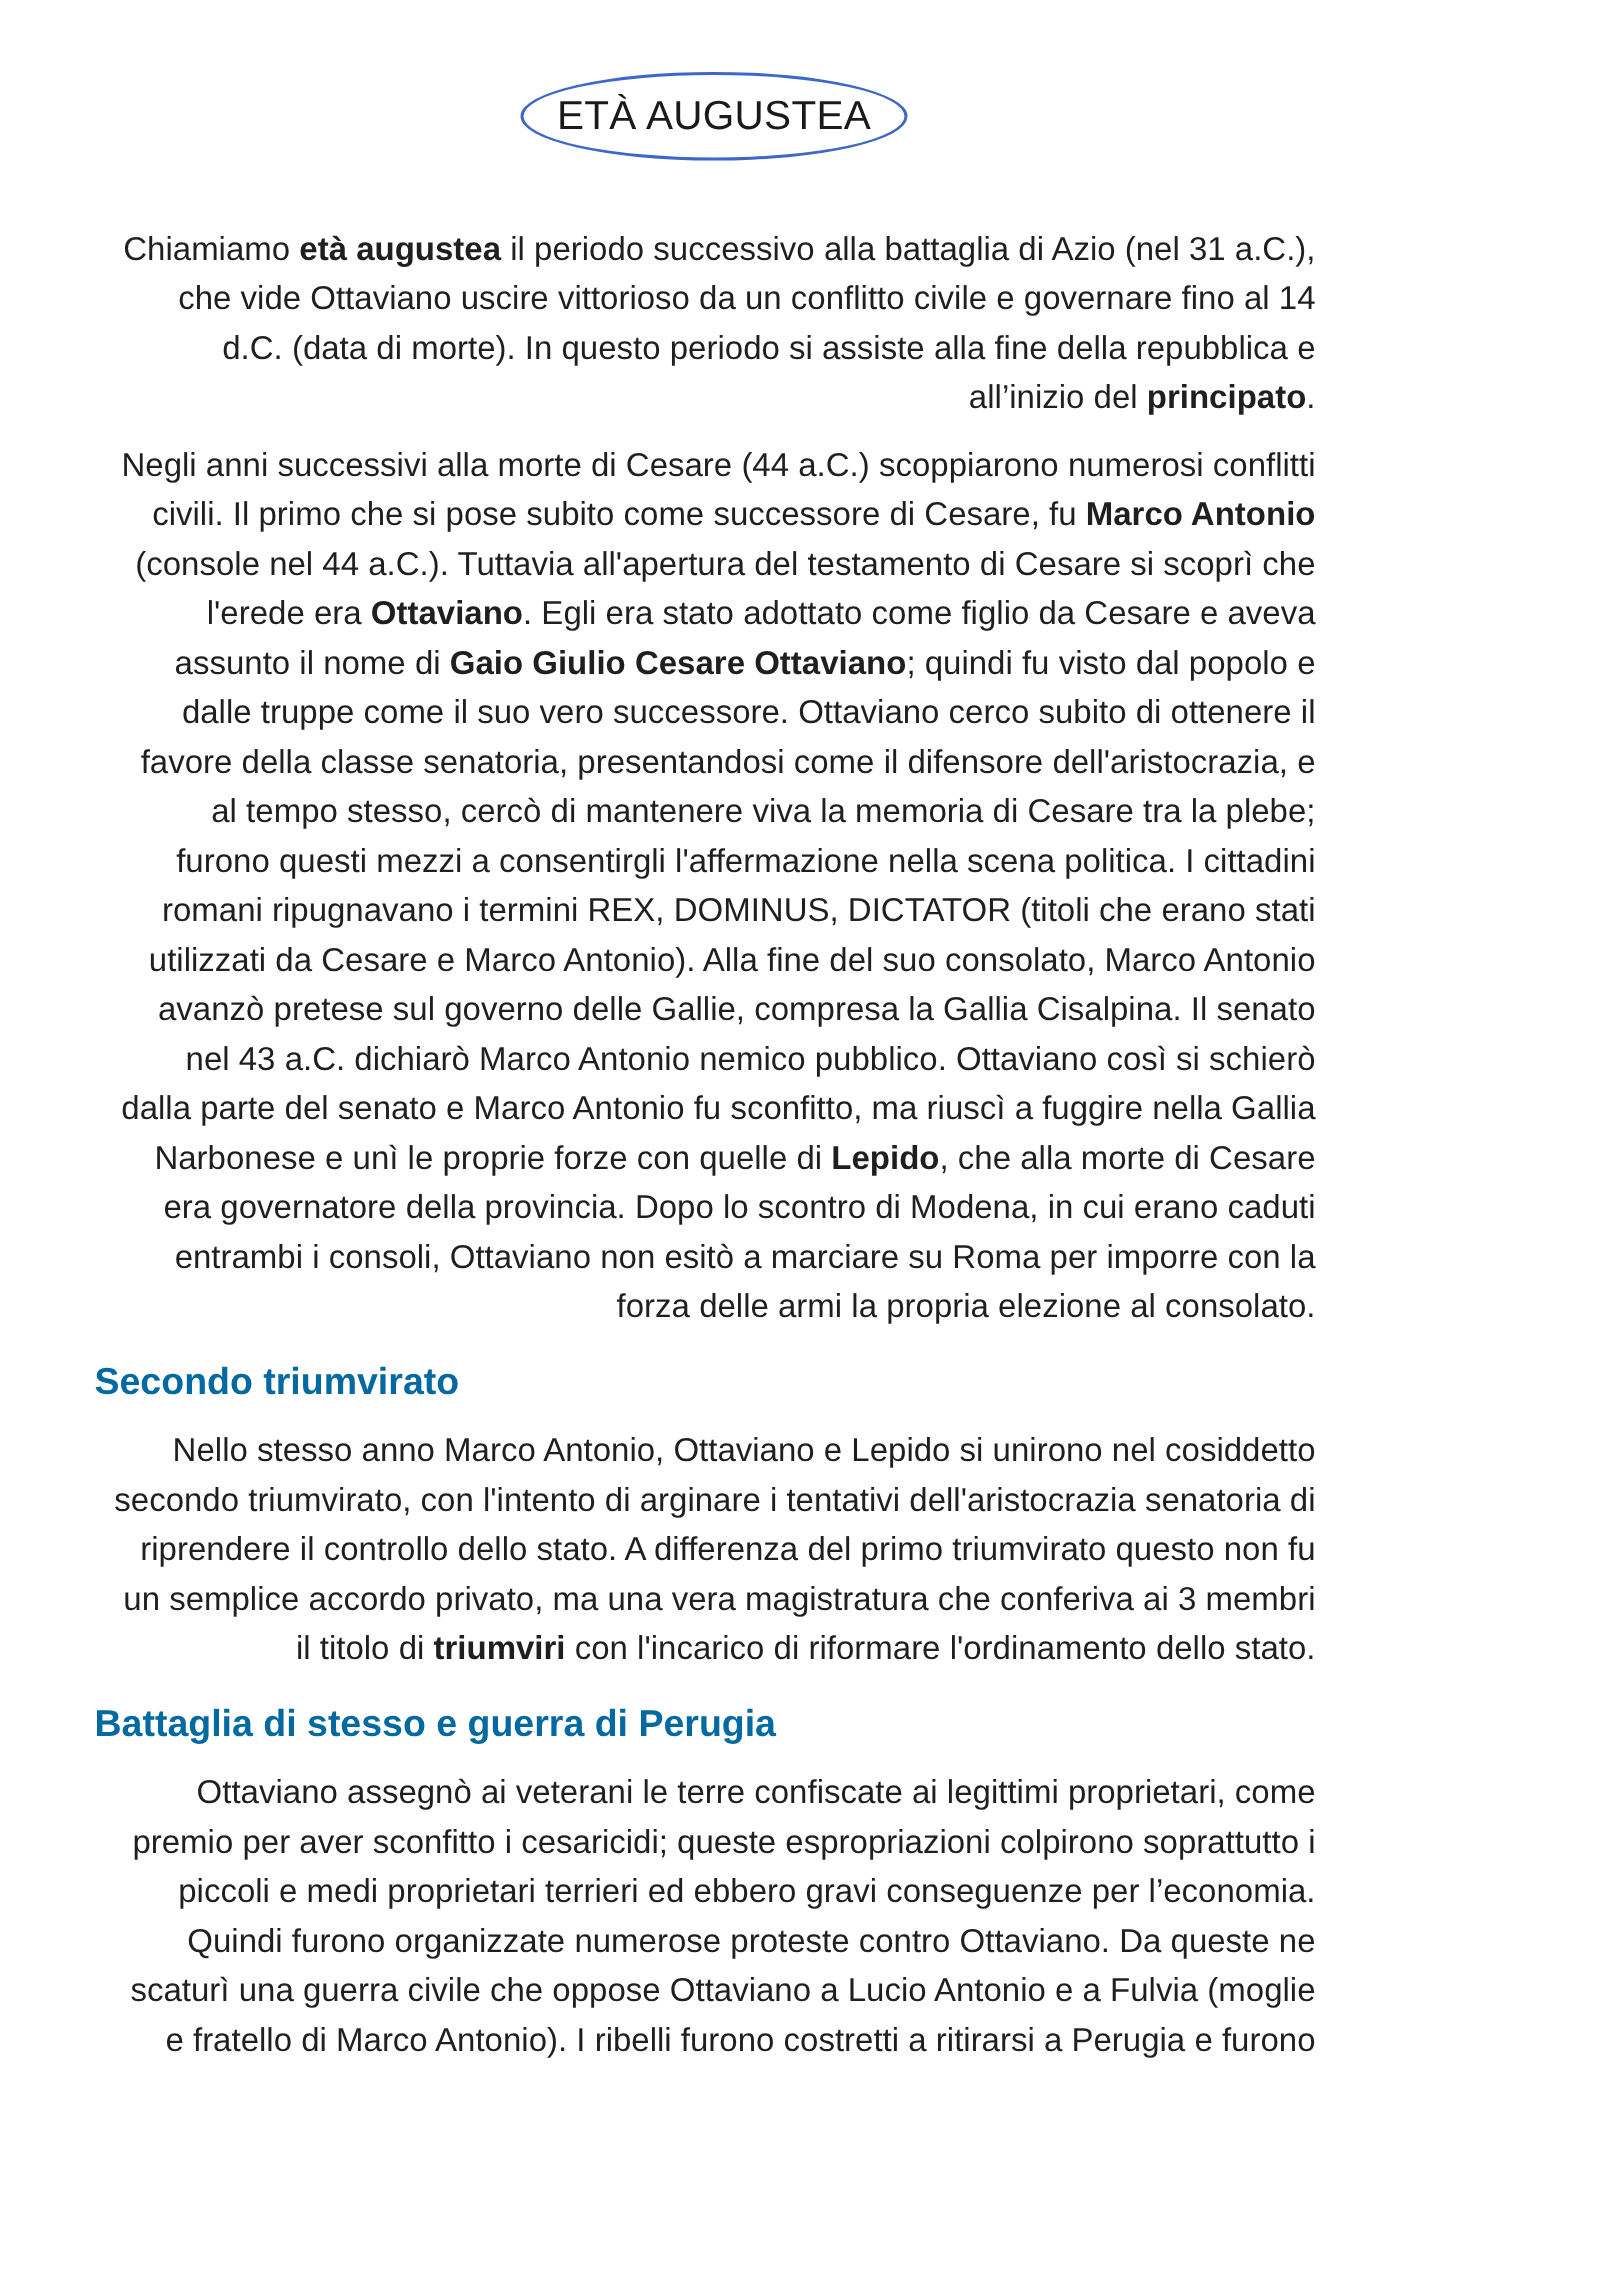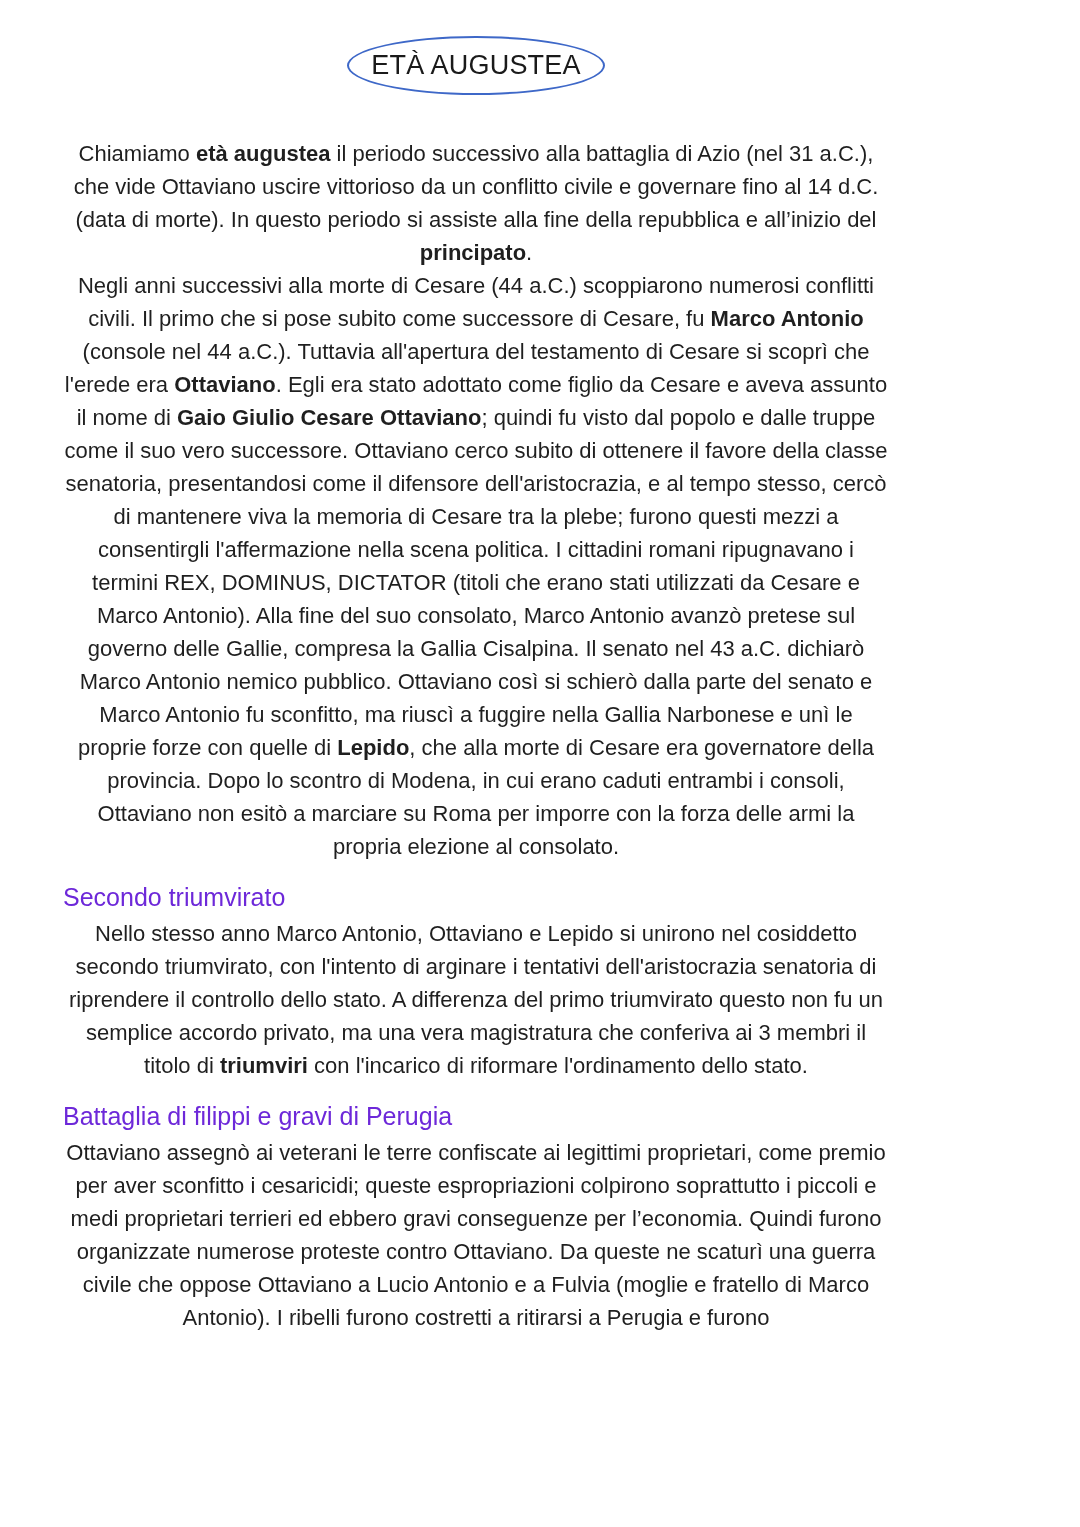--- a/index.html
+++ b/index.html
@@ -8,21 +8,21 @@
     background: #ffffff;
   }
   body {
     font-family: "Liberation Sans", sans-serif;
     color: #1f1f1f;
   }
   .page {
     width: 952px;
     min-height: 1527px;
     box-sizing: border-box;
-    padding: 34px 63px 40px 63px;
+    padding: 46px 63px 40px 63px;
     background: #ffffff;
   }
   .title-row {
     text-align: center;
     margin-bottom: 40px;
   }
   .title-ellipse {
     position: relative;
     display: inline-block;
     padding: 16px 10px;
@@ -39,28 +39,28 @@
   }
   .title-text {
     position: relative;
     font-size: 27px;
     letter-spacing: 0.2px;
     color: #1a1a1a;
   }
   .doc p {
     font-size: 22px;
     line-height: 33px;
-    margin: 0;
-    text-align: center;
+    margin: 12px;
+    text-align: right;
   }
   .doc h2 {
     font-size: 25px;
     line-height: 34px;
-    font-weight: 400;
-    color: #6d28d9;
+    font-weight: 700;
+    color: #0369a1;
     margin: 17px 0 3px 0;
   }
   span.b { font-weight: 700; }
   span.u { text-underline-offset: 3px; }
 </style>
 </head>
 <body>
 
 <div class="page">
 
@@ -74,20 +74,20 @@
   <div class="doc">
 
     <p><span>Chiamiamo </span><span class="b">età augustea</span><span> il periodo successivo alla battaglia di Azio (nel 31 a.C.), che vide Ottaviano uscire vittorioso da un conflitto civile e governare fino al 14 d.C. (data di morte). In questo periodo si assiste alla fine della repubblica e all’inizio del </span><span class="b">principato</span><span>.</span></p>
 
     <p><span>Negli anni successivi alla morte di Cesare (44 a.C.) scoppiarono numerosi conflitti civili. Il primo che si pose subito come successore di Cesare, fu </span><span class="b">Marco Antonio</span><span> (console nel 44 a.C.). Tuttavia all'apertura del testamento di Cesare si scoprì che l'erede era </span><span class="b">Ottaviano</span><span>. Egli era stato adottato come figlio da Cesare e aveva assunto il nome di </span><span class="b">Gaio Giulio Cesare Ottaviano</span><span>; quindi fu visto dal popolo e dalle truppe come il suo vero successore. Ottaviano cerco subito di ottenere il favore della classe senatoria, </span><span class="u">presentandosi come il difensore dell'aristocrazia</span><span>, e al tempo stesso, </span><span class="u">cercò di mantenere viva la memoria di Cesare tra la plebe</span><span>; furono questi mezzi a consentirgli l'affermazione nella scena politica. I cittadini romani ripugnavano i termini REX, DOMINUS, DICTATOR (titoli che erano stati utilizzati da Cesare e Marco Antonio). Alla fine del suo consolato, Marco Antonio avanzò pretese sul governo delle Gallie, compresa la Gallia Cisalpina. Il senato nel 43 a.C. dichiarò Marco Antonio nemico pubblico. Ottaviano così si schierò dalla parte del senato e Marco Antonio fu sconfitto, ma riuscì a fuggire nella Gallia Narbonese e unì le proprie forze con quelle di </span><span class="b">Lepido</span><span>, che alla morte di Cesare era governatore della provincia. Dopo lo scontro di Modena, in cui erano caduti entrambi i consoli, </span><span class="u">Ottaviano non esitò a marciare su Roma per imporre con la forza delle armi la propria elezione al consolato</span><span>.</span></p>
 
     <h2>Secondo triumvirato</h2>
 
     <p><span>Nello stesso anno Marco Antonio, Ottaviano e Lepido si unirono nel cosiddetto secondo triumvirato, con l'intento di arginare i tentativi dell'aristocrazia senatoria di riprendere il controllo dello stato. A differenza del primo triumvirato questo non fu un semplice accordo privato, ma una vera magistratura che conferiva ai 3 membri il titolo di </span><span class="b">triumviri</span><span> con l'incarico di riformare l'ordinamento dello stato.</span></p>
 
-    <h2>Battaglia di filippi e gravi di Perugia</h2>
+    <h2>Battaglia di stesso e guerra di Perugia</h2>
 
 
     <p><span>Ottaviano assegnò ai veterani le terre confiscate ai legittimi proprietari, come premio per aver sconfitto i cesaricidi; queste espropriazioni colpirono soprattutto i piccoli e medi proprietari terrieri ed ebbero gravi conseguenze per l’economia. Quindi furono organizzate numerose proteste contro Ottaviano. Da queste ne scaturì una guerra civile che oppose Ottaviano a Lucio Antonio e a Fulvia (moglie e fratello di Marco Antonio). I ribelli furono costretti a ritirarsi a Perugia e furono</span></p>
 
   </div>
 
 </div>
 
 </body></html>

